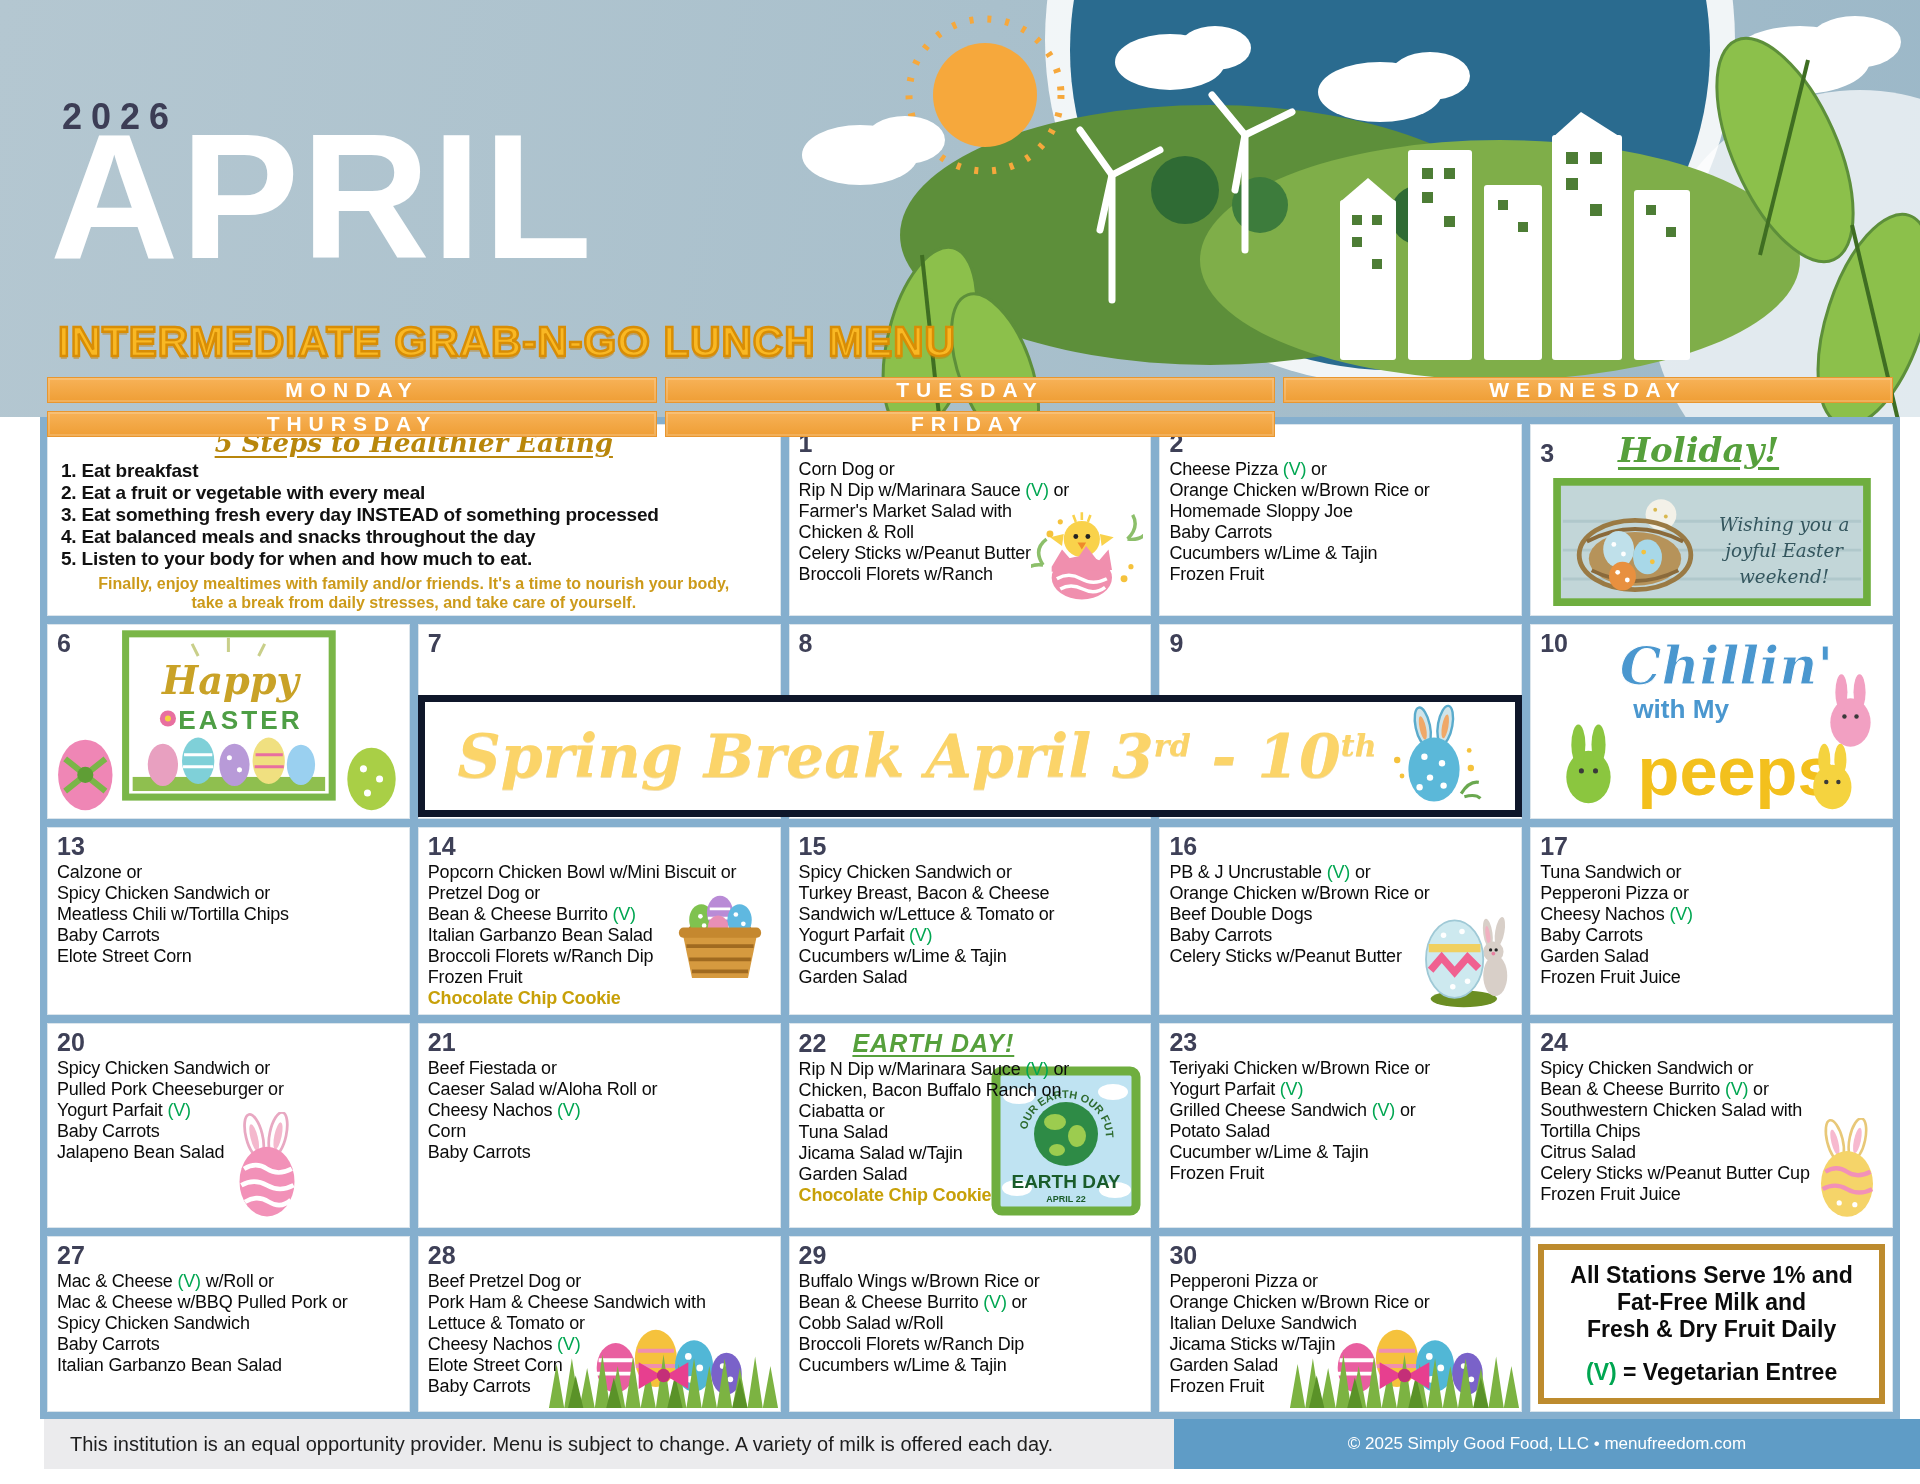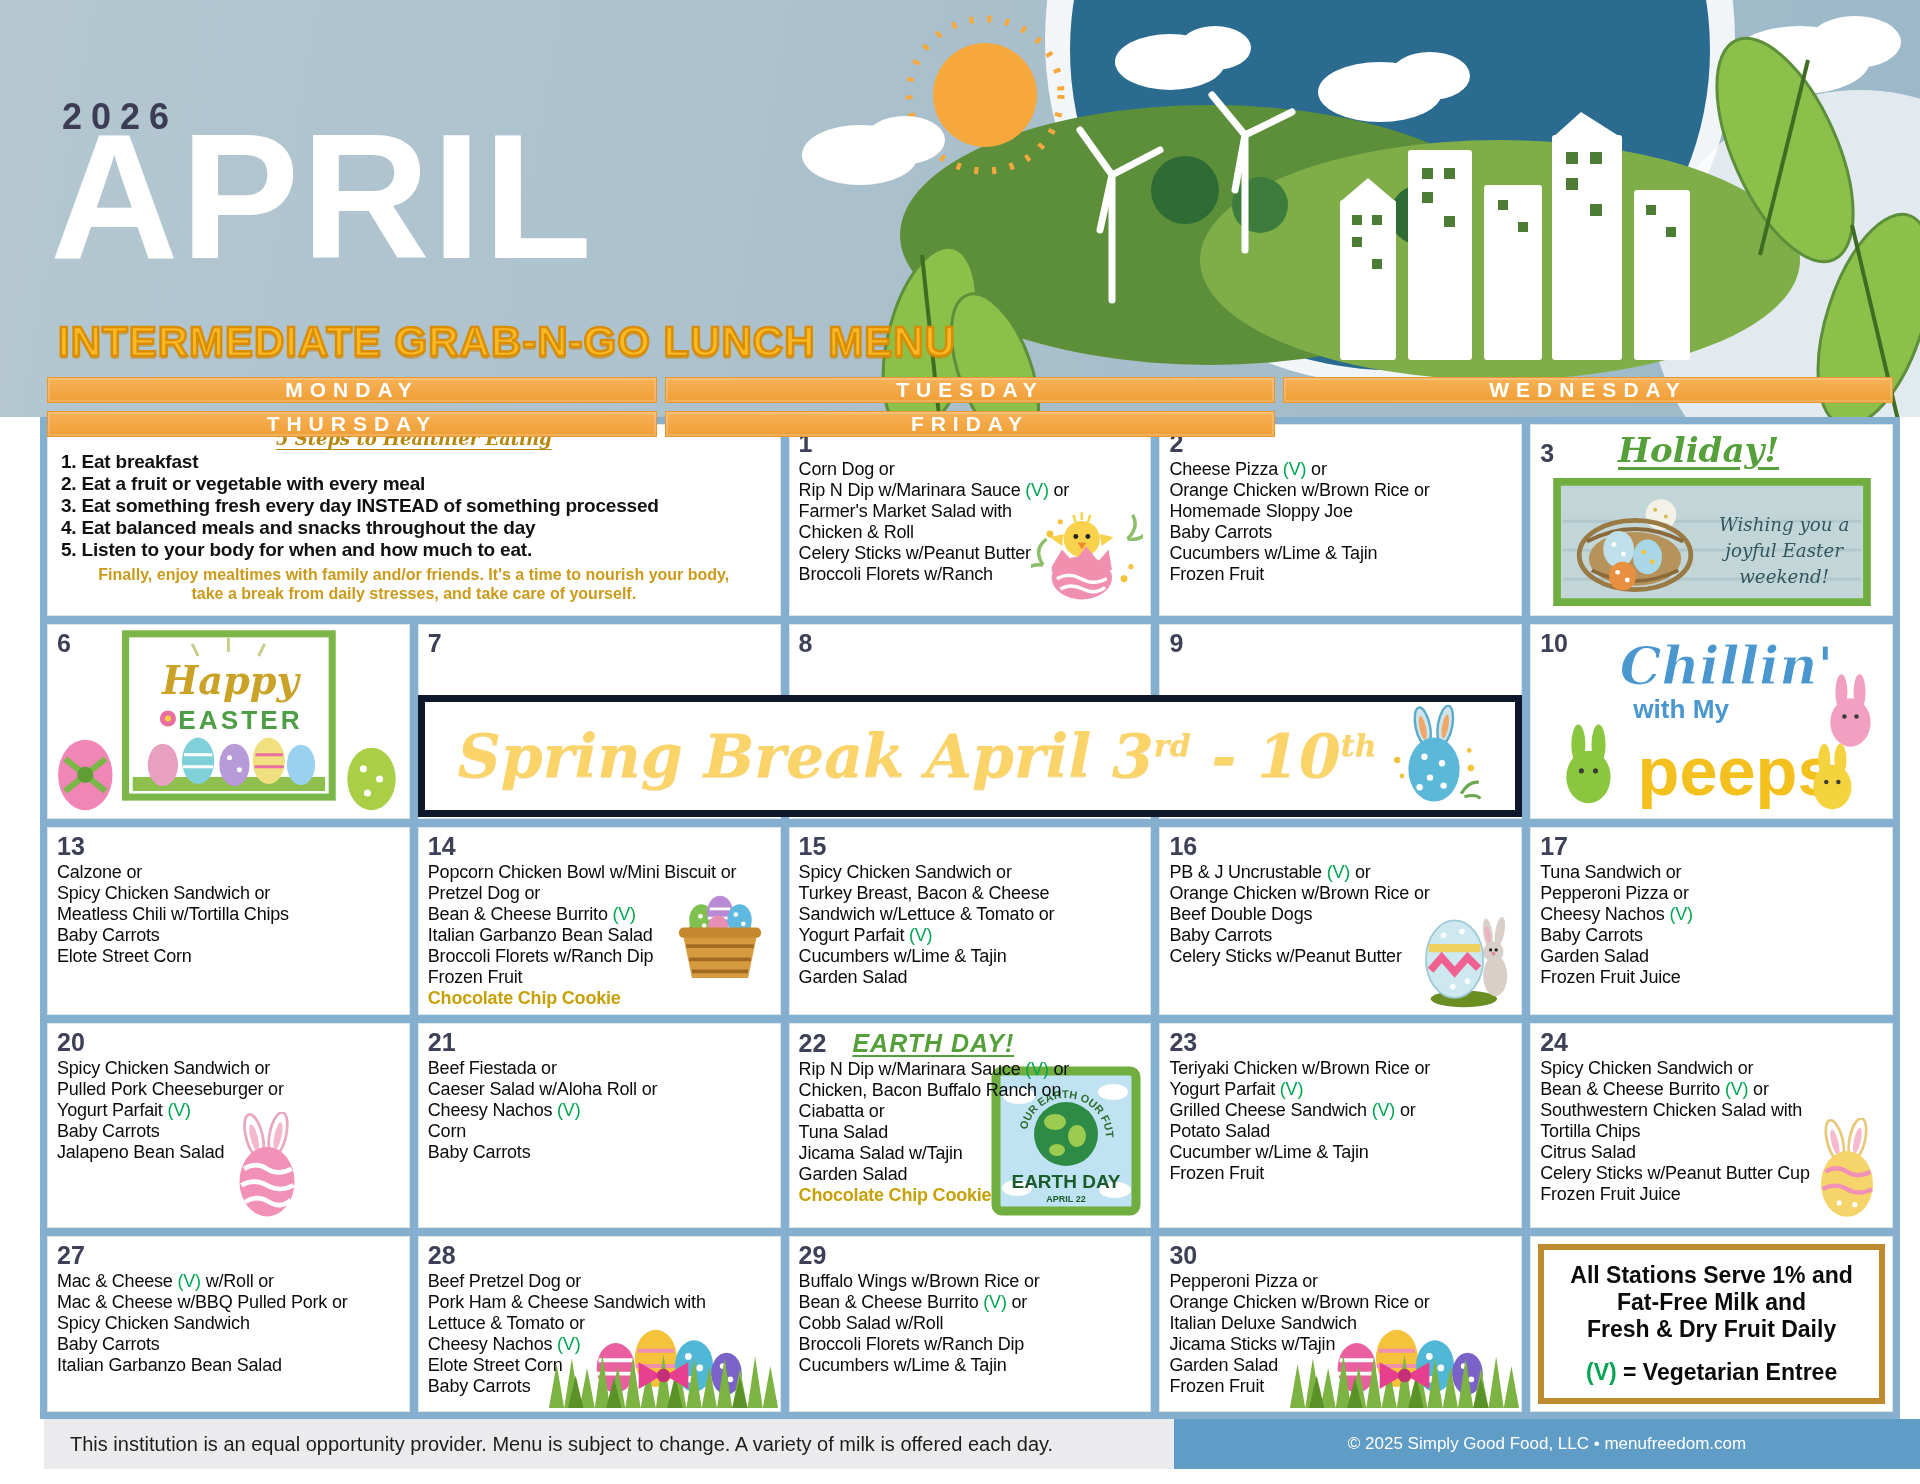--- a/index.html
+++ b/index.html
@@ -36,21 +36,21 @@
   .daynum { font-size:25px; font-weight:bold; color:#3e4057; line-height:1.1; }
   .mlines { position:relative; z-index:2; margin-top:1px; }
   .mline { font-size:18px; line-height:21px; color:#0b0b0b; letter-spacing:-0.2px; }
   .mline .vmark { color:#00a651; }
   .mline.gold { color:#c7a008; font-weight:bold; }
   .icon-wrap { position:absolute; z-index:1; }
 
   
   .cell.info { grid-column:span 2; padding:4px 14px; }
   .info-title { text-align:center; font-family:"DejaVu Serif", serif; font-style:italic;
-    font-weight:bold; font-size:18px; color:#b8860b; text-decoration:underline;
+    font-weight:bold; font-size:26px; color:#b8860b; text-decoration:underline;
     text-underline-offset:4px; margin-bottom:2px; }
   .info-step { font-size:19px; line-height:22px; font-weight:bold; color:#111; letter-spacing:-0.2px; }
   .info-foot { margin-top:4px; text-align:center; font-size:16px; line-height:19px;
     color:#cc9a1a; font-weight:bold; max-width:660px; margin-left:auto; margin-right:auto; }
 
   
   .holiday-title { font-family:"DejaVu Serif", serif; font-style:italic; font-weight:bold;
     font-size:34px; color:#56a03c; text-decoration:underline; text-underline-offset:5px;
     margin:0 auto; }
   .nest-card { display:block; margin:8px auto 0; }

